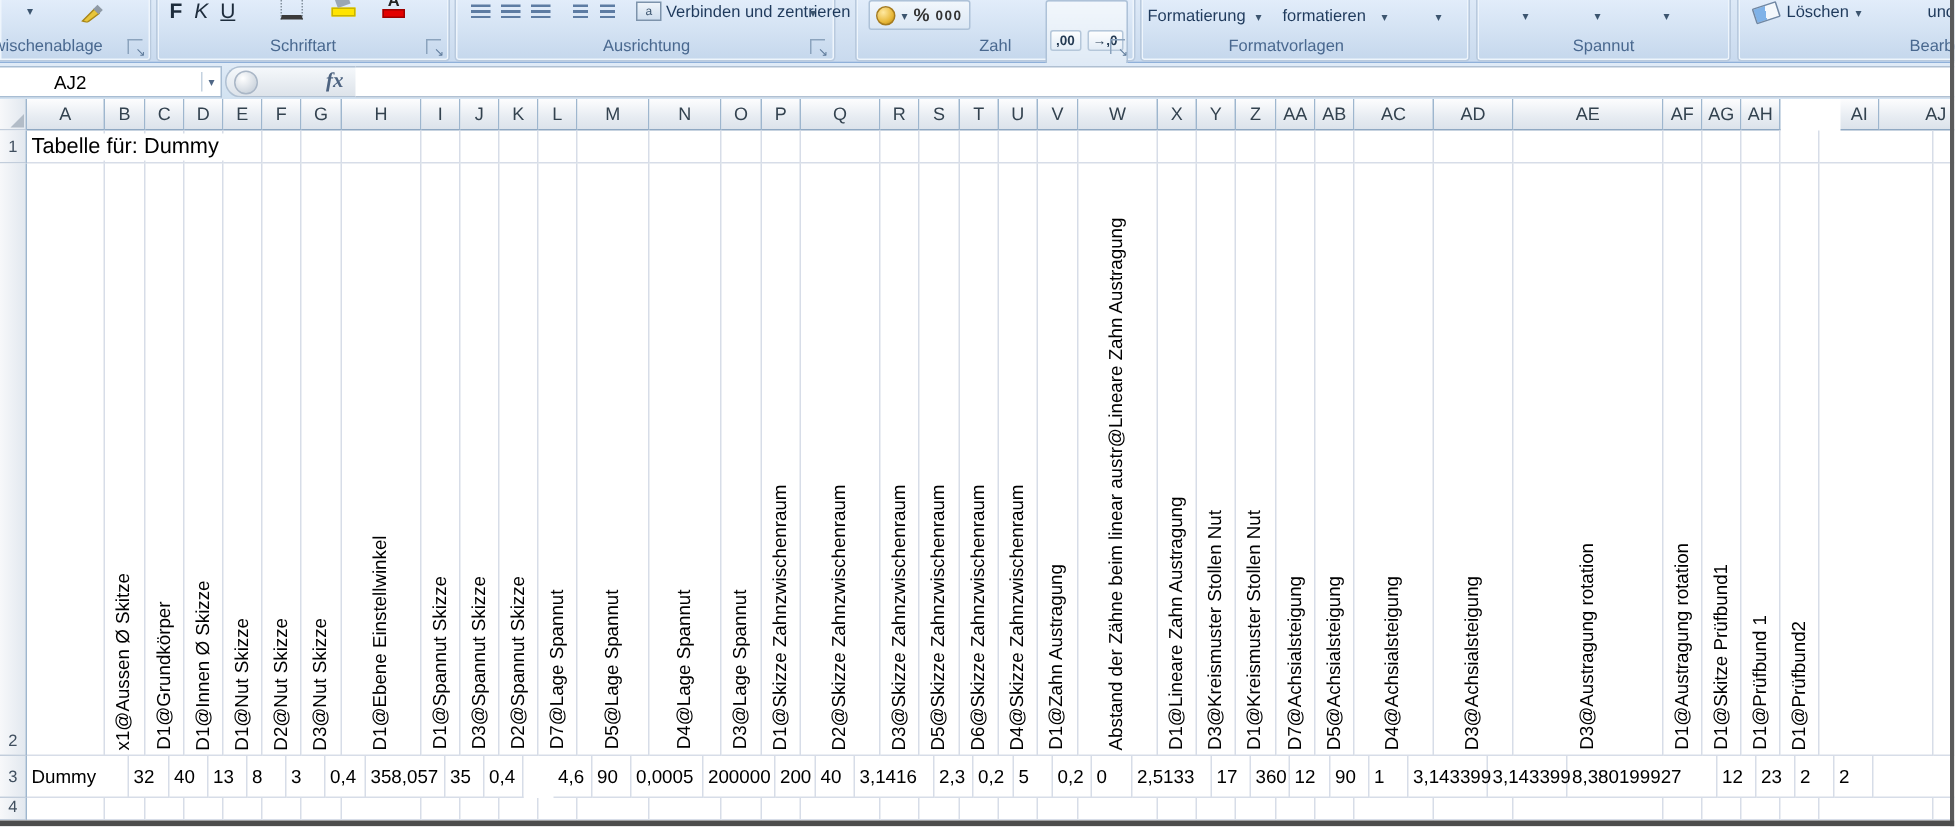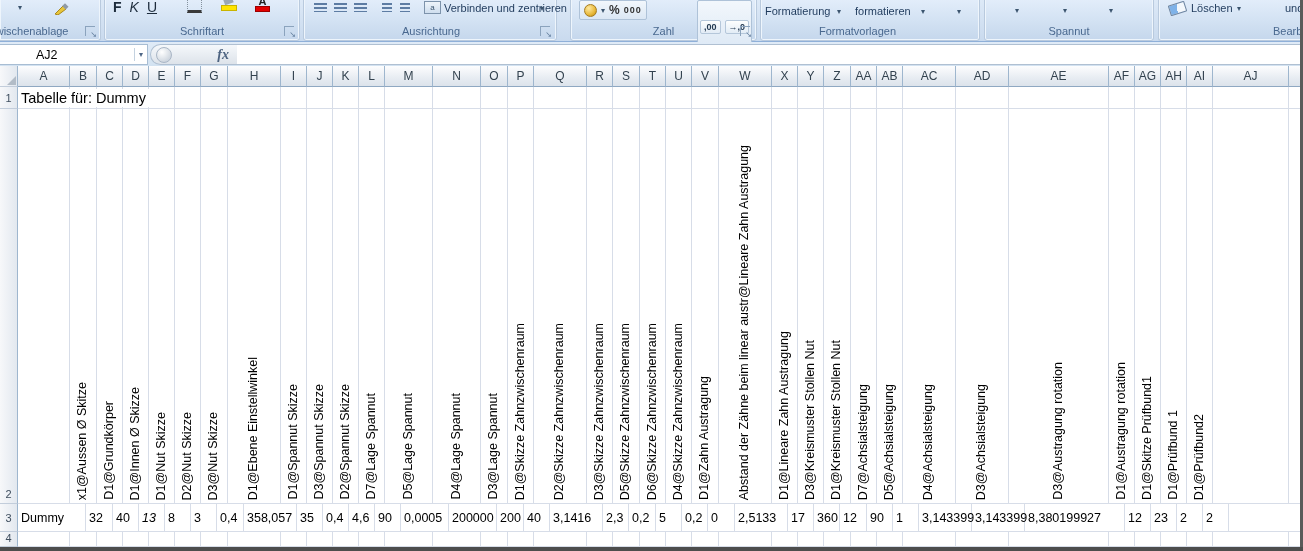--- a/index.html
+++ b/index.html
@@ -224,21 +224,21 @@
         <div class="ch" style="width: 26px; flex: 0 0 auto;">Y</div>
         <div class="ch" style="width: 27px; flex: 0 0 auto;">Z</div>
         <div class="ch" style="width: 26px; flex: 0 0 auto;">AA</div>
         <div class="ch" style="width: 26px; flex: 0 0 auto;">AB</div>
         <div class="ch" style="width: 53px; flex: 0 0 auto;">AC</div>
         <div class="ch" style="width: 53px; flex: 0 0 auto;">AD</div>
         <div class="ch" style="width: 100px; flex: 0 0 auto;">AE</div>
         <div class="ch" style="width: 26px; flex: 0 0 auto;">AF</div>
         <div class="ch" style="width: 26px; flex: 0 0 auto;">AG</div>
         <div class="ch" style="width: 26px; flex: 0 0 auto;">AH</div>
-        <div class="ch" style="width: 26px; flex: 0 0 auto;">AI</div>
+        <div class="ch" style="width: 26px; flex: 0 0 auto; margin-left: 40px;">AI</div>
         <div class="ch" style="width: 76px; flex: 0 0 auto;">AJ</div>
         <div class="ch" style="width: 14px; flex: 0 0 auto;"></div>
       </div>
       <div class="grow row1">
         <div class="rh">1</div>
         <div class="c" style="width: 52px;"></div>
         <div class="c" style="width: 27px;"></div>
         <div class="c" style="width: 26px;"></div>
         <div class="c" style="width: 26px;"></div>
         <div class="c" style="width: 26px;"></div>
@@ -382,28 +382,28 @@
           <span class="vtext">D1@Prüfbund2</span>
         </div>
         <div class="c" style="width: 76px;"></div>
         <div class="c" style="width: 14px;"></div>
       </div>
       <div class="grow row3">
         <div class="rh">3</div>
         <div class="c" style="width: 68px;">Dummy</div>
         <div class="c" style="width: 27px;">32</div>
         <div class="c" style="width: 26px;">40</div>
-        <div class="c" style="width: 26px; font-style: italic;">13</div>
+        <div class="c" style="width: 26px;">13</div>
         <div class="c" style="width: 26px;">8</div>
         <div class="c" style="width: 26px;">3</div>
         <div class="c" style="width: 27px;">0,4</div>
         <div class="c" style="width: 53px;">358,057</div>
         <div class="c" style="width: 26px;">35</div>
         <div class="c" style="width: 26px;">0,4</div>
-        <div class="c" style="width: 26px;">4,6</div>
+        <div class="c" style="width: 26px; margin-left: 20px;">4,6</div>
         <div class="c" style="width: 26px;">90</div>
         <div class="c" style="width: 48px;">0,0005</div>
         <div class="c" style="width: 48px;">200000</div>
         <div class="c" style="width: 27px;">200</div>
         <div class="c" style="width: 26px;">40</div>
         <div class="c" style="width: 53px; text-align: right;">3,1416</div>
         <div class="c" style="width: 26px;">2,3</div>
         <div class="c" style="width: 27px;">0,2</div>
         <div class="c" style="width: 26px;">5</div>
         <div class="c" style="width: 26px;">0,2</div>

